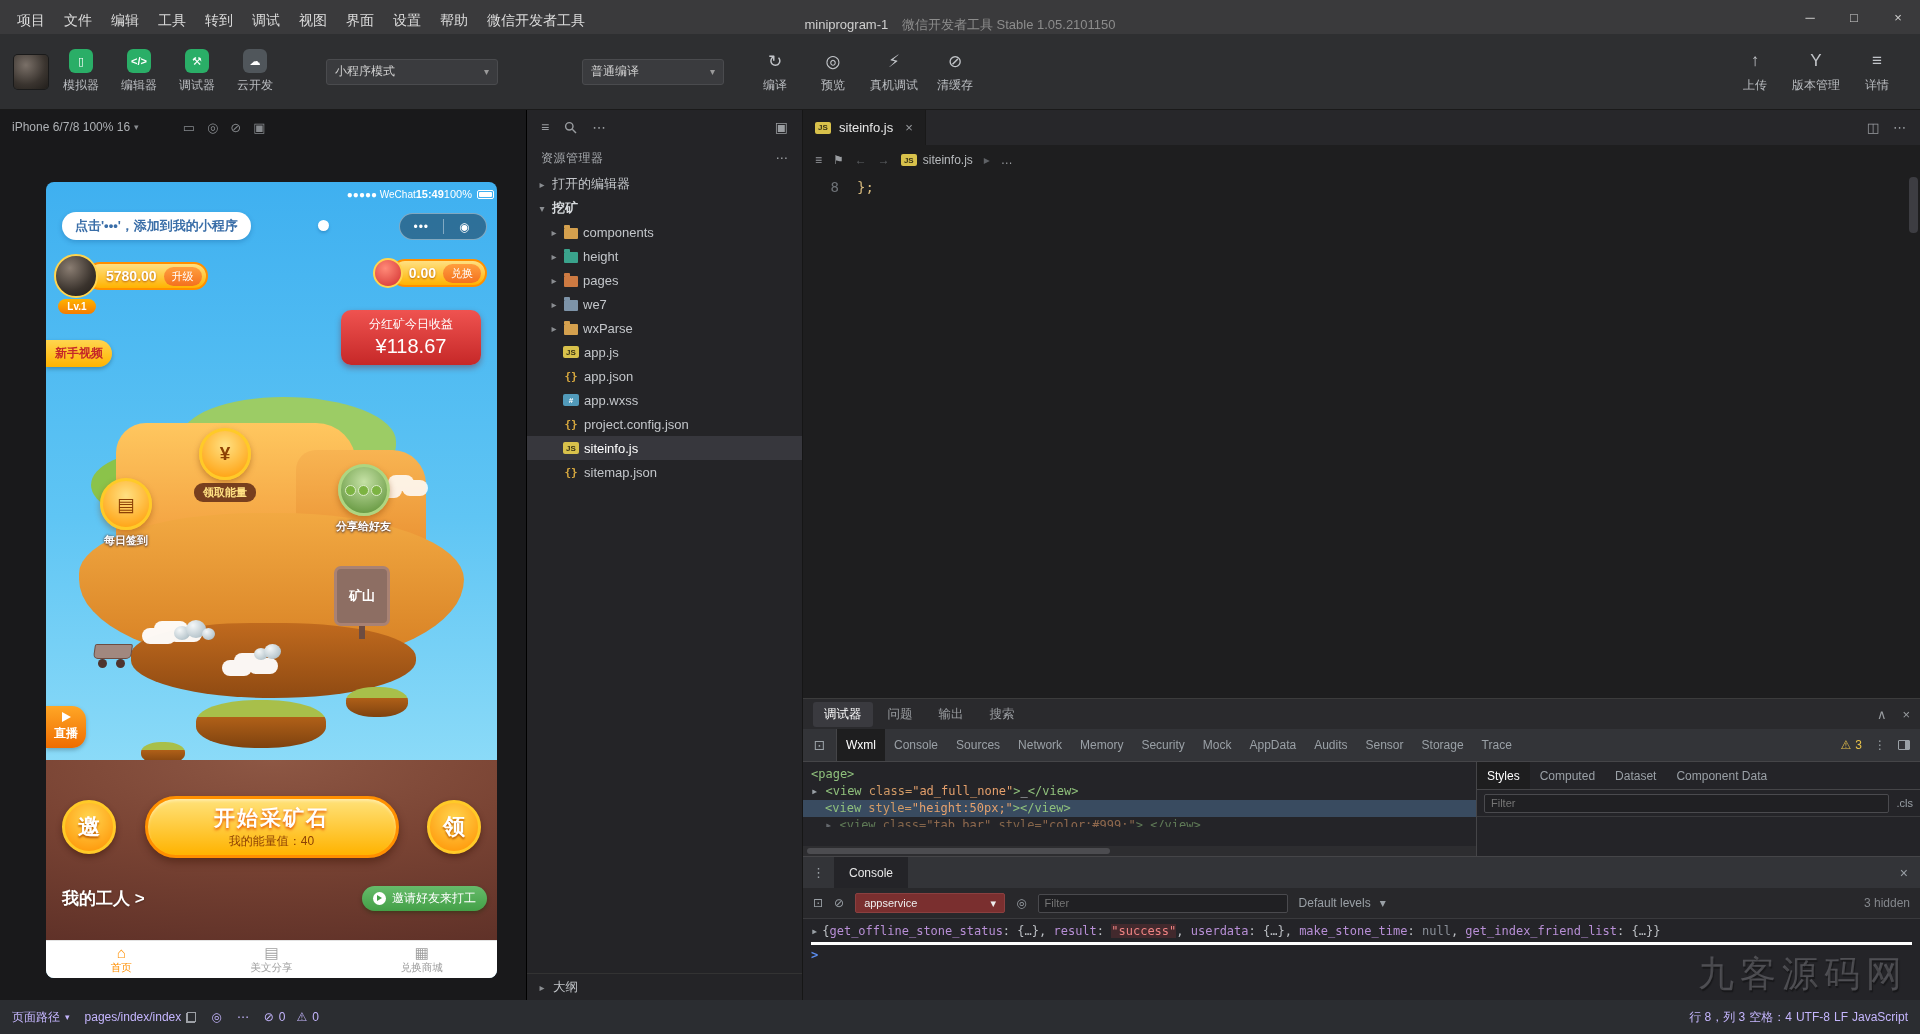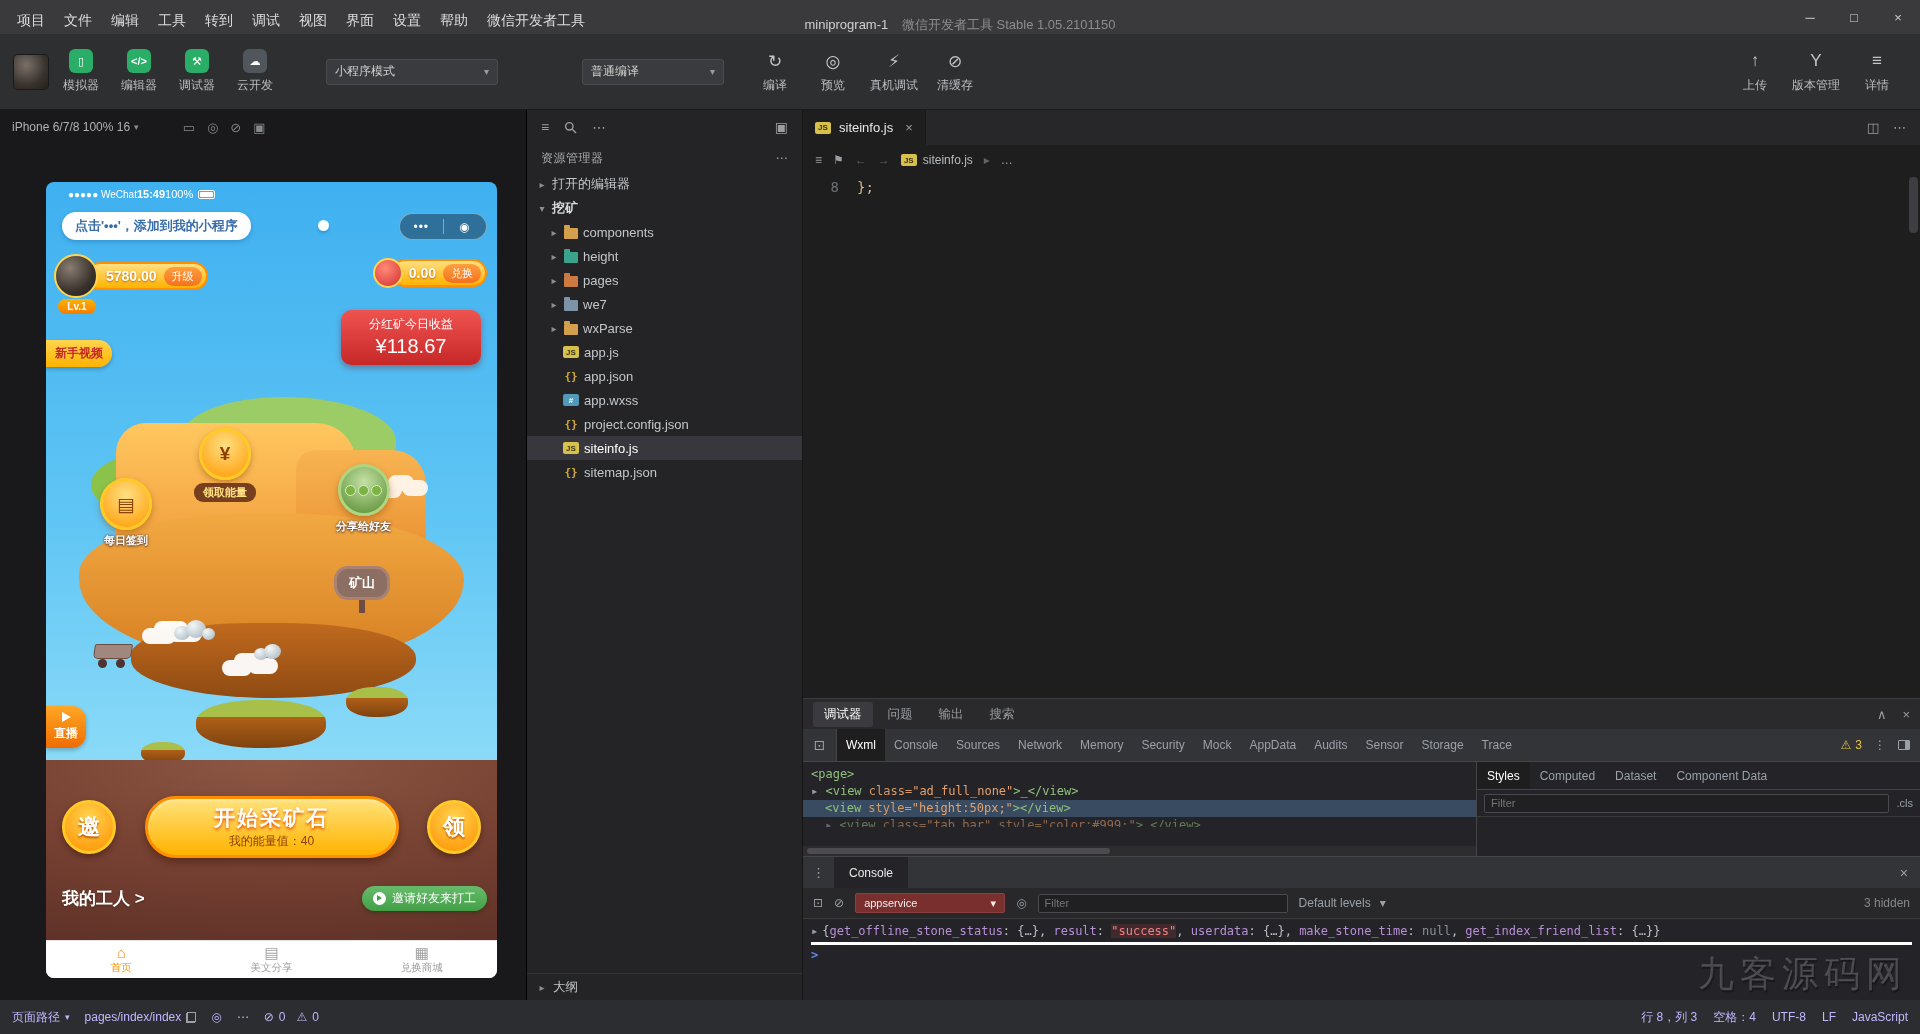--- a/index.html
+++ b/index.html
@@ -35,21 +35,21 @@
 
 
 .sim-panel{width:527px;flex:none;background:#19191b;position:relative;border-right:1px solid #000}
 .sim-bar{height:34px;display:flex;align-items:center;color:#aeb1b5;font-size:12px;padding:0 12px}
 .sim-bar .caret{font-size:9px;margin-left:4px;color:#8a8d91}
 .sim-icons{display:flex;gap:12px;color:#85888c;font-size:13px;margin-left:44px}
 
 
 .phone{position:absolute;left:46px;top:72px;width:451px;height:796px;border-radius:8px;overflow:hidden;
   background:linear-gradient(180deg,#3fb0f0,#5fc5f4 42%,#8edcf8 75%,#9fe2fa)}
-.p-status{height:24px;display:flex;align-items:center;justify-content:flex-start;padding:0 22px;color:#fff;font-size:11px}
+.p-status{height:24px;display:flex;align-items:center;justify-content:flex-end;padding:0 3px;color:#fff;font-size:11px}
 .batt{display:inline-block;width:17px;height:9px;border:1px solid #fff;border-radius:2px;position:relative;margin-left:5px;vertical-align:-1px}
 .batt::after{content:"";position:absolute;inset:1px;background:#fff;border-radius:1px}
 .p-tip{position:absolute;top:30px;left:16px;height:28px;background:#fff;border-radius:16px;display:flex;align-items:center;
   padding:0 13px;color:#3a6ea8;font-size:13px;font-weight:bold;box-shadow:0 2px 5px rgba(0,60,120,.25)}
 .tip-dot{position:absolute;top:38px;left:272px;width:11px;height:11px;background:#fff;border-radius:50%;box-shadow:0 2px 3px rgba(0,60,120,.25)}
 .p-capsule{position:absolute;top:31px;right:10px;width:88px;height:27px;background:rgba(25,45,65,.5);
   border:1px solid rgba(255,255,255,.4);border-radius:14px;display:flex;align-items:center;color:#fff}
 .p-capsule .half{flex:1;text-align:center;font-size:12px;letter-spacing:1px}
 .p-capsule .div{width:1px;height:15px;background:rgba(255,255,255,.4)}
 .wallet{position:absolute;display:flex;align-items:center}
@@ -96,21 +96,21 @@
 .isl-btn{position:absolute;display:flex;flex-direction:column;align-items:center;gap:3px;z-index:3}
 .isl-circle{width:52px;height:52px;border-radius:50%;border:3px solid #ffca28;display:flex;align-items:center;justify-content:center;
   background:radial-gradient(circle at 50% 32%,#ffe082,#ff9800);color:#8d4004;font-size:19px;font-weight:bold;
   box-shadow:0 3px 6px rgba(130,60,0,.4)}
 .isl-circle.green{background:radial-gradient(circle at 50% 32%,#c5e1a5,#558b2f);border-color:#aed581}
 .dot3{display:flex;gap:2px}
 .dot3 b{width:11px;height:11px;border-radius:50%;background:#7cb342;border:1px solid #dcedc8}
 .isl-label{font-size:11px;color:#fff;text-shadow:0 1px 2px #5d4037,0 0 3px #5d4037;font-weight:bold}
 .isl-label.pill{background:rgba(109,53,26,.92);color:#ffe082;border-radius:9px;padding:2px 9px;text-shadow:none}
 .mine-sign{position:absolute;left:288px;top:384px;width:56px;text-align:center;z-index:3}
-.mine-sign .board{background:#8d6e63;border:3px solid #a98274;border-radius:14px;color:#fff;font-size:13px;font-weight:bold;padding:5px 0}
+.mine-sign .board{background:#8d6e63;border:3px solid #a98274;border-radius:7px;color:#fff;font-size:13px;font-weight:bold;padding:18px 0}
 .mine-sign .post{width:6px;height:13px;background:#6d4c41;margin:0 auto}
 .cart{position:absolute;left:48px;top:462px;width:42px;height:24px;z-index:3}
 .cart .bin{position:absolute;top:0;left:0;right:4px;height:15px;background:#a1887f;border:1px solid #6d4c41;border-radius:2px 2px 5px 5px;transform:skewX(-8deg)}
 .cart .wheel{position:absolute;bottom:0;width:9px;height:9px;border-radius:50%;background:#4e342e}
 
 .bottom-panel{position:absolute;left:0;right:0;top:578px;height:180px;
   background:radial-gradient(130% 110% at 50% 0,#8d5744 0,#7a4434 45%,#5f3128 100%)}
 .mine-cta{position:absolute;left:50%;transform:translateX(-50%);top:36px;width:254px;height:62px;border-radius:32px;
   background:linear-gradient(180deg,#ffe27a,#ffb300);border:3px solid #ff8f00;display:flex;flex-direction:column;align-items:center;justify-content:center;gap:1px;
   box-shadow:0 4px 8px rgba(50,15,0,.45),inset 0 2px 3px rgba(255,255,255,.35)}
@@ -209,21 +209,21 @@
 .log-line{line-height:18px;border-bottom:3px solid #ffffff;padding-bottom:2px;white-space:nowrap}
 .log-line .arrow{color:#9aa0a6;margin-right:4px}
 .tok-key{color:#b88fd6}.tok-obj{color:#bdc0c5}
 .tok-str{color:#ef8383;background:rgba(255,80,80,.14)}
 .tok-null{color:#8a8f98}
 .prompt{color:#5b8def;line-height:20px;font-weight:bold}
 
 
 .statusbar{height:34px;background:#2b2d31;display:flex;align-items:center;gap:15px;padding:0 12px;color:#c4b5fd;font-size:12px}
 .sb-item{display:flex;align-items:center;gap:5px;white-space:nowrap}
-.sb-right{margin-left:auto;display:flex;gap:16px;align-items:center}
+.sb-right{margin-left:auto;display:flex;gap:4px;align-items:center}
 .copy-ic{position:relative;width:10px;height:11px;display:inline-block}
 .copy-ic::before{content:"";position:absolute;left:0;bottom:0;width:7px;height:8px;border:1px solid #9da0a6}
 .copy-ic::after{content:"";position:absolute;right:0;top:0;width:7px;height:8px;border:1px solid #9da0a6;background:#2b2d31}
 
 .watermark{position:absolute;right:12px;top:950px;font-size:36px;font-weight:normal;letter-spacing:6px;
   color:rgba(195,195,200,.28);text-shadow:1px 2px 1px rgba(0,0,0,.35);pointer-events:none;z-index:50}
 </style>
 </head>
 <body>
 

